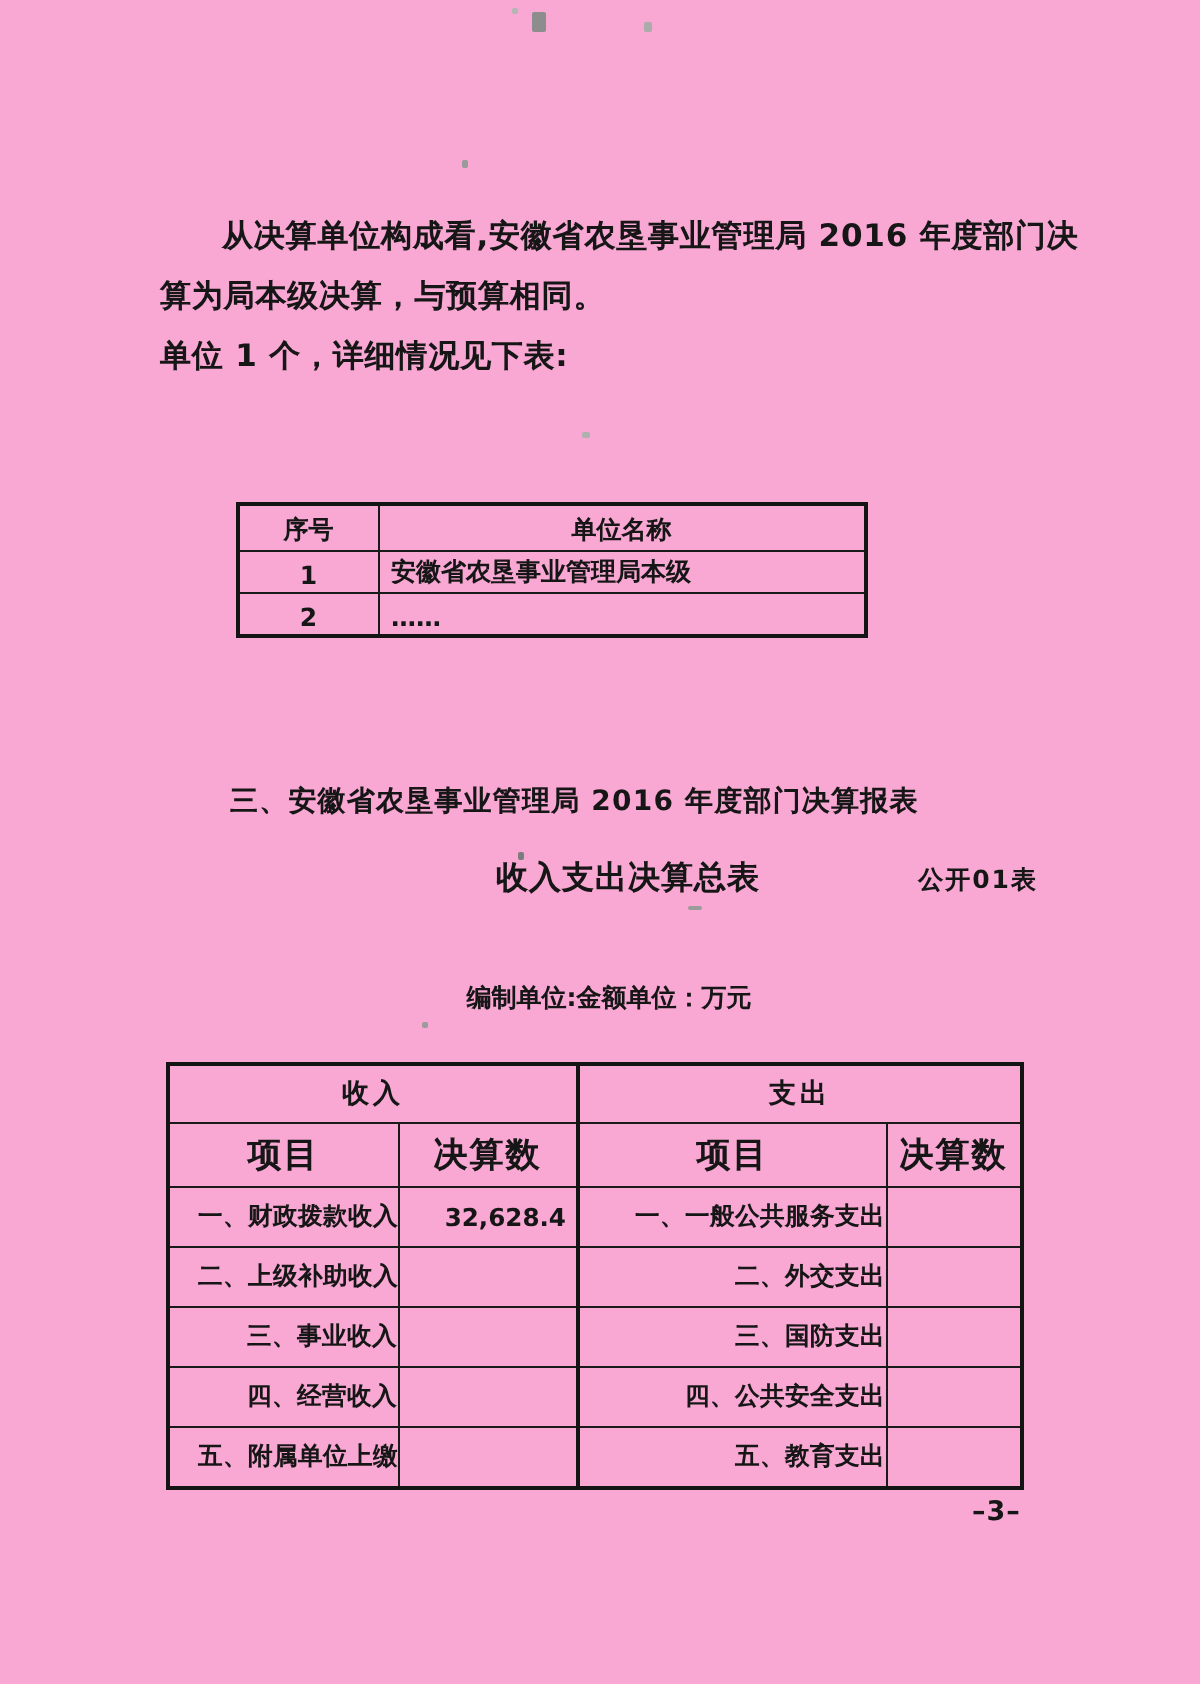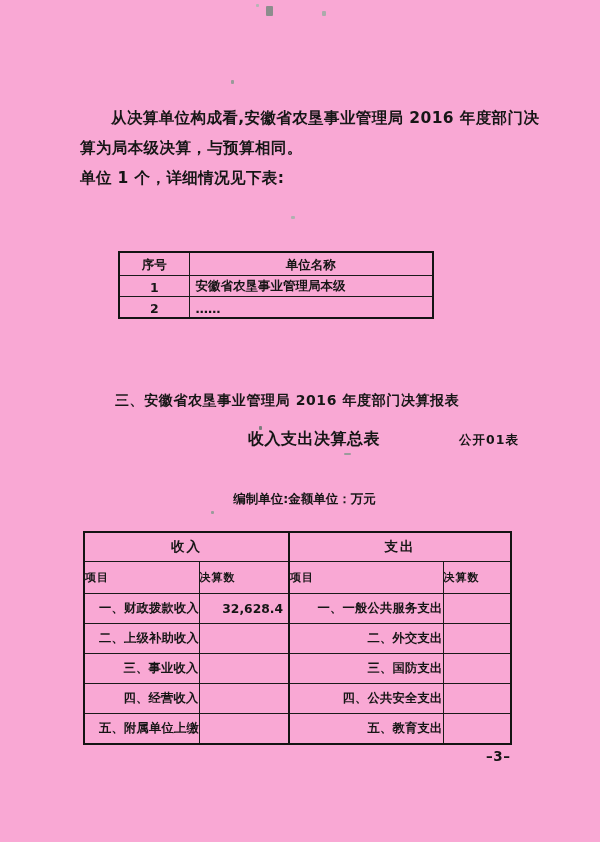--- a/index.html
+++ b/index.html
@@ -103,21 +103,21 @@
     margin-top: 16px;
   }
   .main-table th, .main-table td {
     border: 1.6px solid #1a1a1a;
     font-weight: 700;
     padding: 0;
     overflow: hidden;
     white-space: nowrap;
   }
   .main-table .row-top th { height: 28px; font-size: 13.5px; text-align: center; letter-spacing: 2px; }
-  .main-table .row-sub th { height: 31px; font-size: 11px; text-align: left; letter-spacing: 1px; }
+  .main-table .row-sub th { height: 31px; font-size: 17px; text-align: center; letter-spacing: 1px; }
   .main-table td { height: 29px; font-size: 12.3px; }
   .main-table .item { text-align: right; padding-left: 14px; letter-spacing: 0.2px; }
   .main-table .amt  { text-align: right; padding-right: 5px; }
   .main-table .mid  { border-left: 2.4px solid #141414; }
 
   .page-number {
     position: absolute;
     left: 486px;
     top: 748px;
     font-size: 13.5px;

